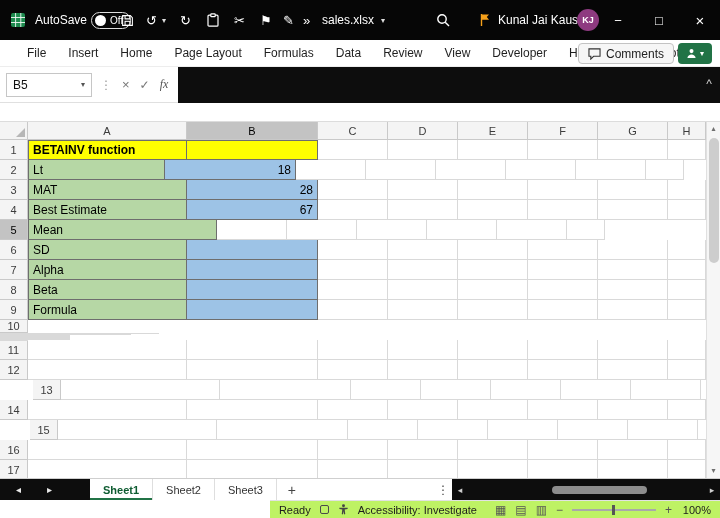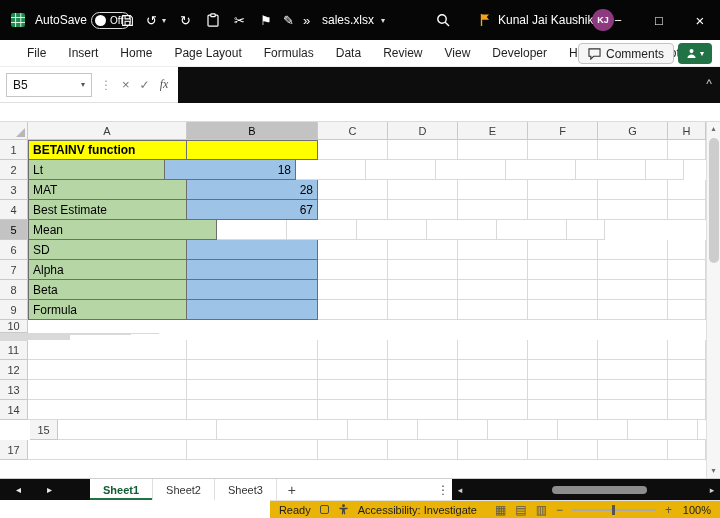--- a/index.html
+++ b/index.html
@@ -62,21 +62,21 @@
 .tab.active{font-weight:bold;color:#0e5c31;box-shadow:inset 0 -2px 0 #217346}
 .addsheet{width:30px;display:flex;align-items:center;justify-content:center;font-size:14px;color:#444;cursor:pointer}
 .tab-spacer{flex:1}
 .tab-dots{width:18px;display:flex;align-items:center;justify-content:center;color:#444;font-size:12px;cursor:pointer}
 .h-scroll{width:268px;background:#0d0d0d;position:relative;display:flex;align-items:center;flex:none}
 .h-arrow{color:#cfcfcf;font-size:9px;width:16px;text-align:center;cursor:pointer}
 .h-arrow.right{position:absolute;right:0}
 .h-thumb{position:absolute;left:100px;width:95px;height:8px;top:7px;background:#8d8d8d;border-radius:4px;cursor:grab}
 
 
-.statusbar{position:absolute;top:500px;left:0,right:0;right:0;height:18px;background:#eab308;border-top:1px solid #e2e2e2;display:flex;align-items:center;font-size:11px;color:#1c1c1c;padding:0 9px;gap:9px}
+.statusbar{position:absolute;top:500px;left:0,right:0;right:0;height:18px;background:#bef264;border-top:1px solid #e2e2e2;display:flex;align-items:center;font-size:11px;color:#1c1c1c;padding:0 9px;gap:9px}
 .macro{width:9px;height:9px;border:1px solid #4a4a4a;border-radius:2px;flex:none;cursor:pointer}
 .sb-spacer{flex:1}
 .sb-view{font-size:12px;color:#555;cursor:pointer;line-height:1}
 .zoom-out,.zoom-in{color:#555;font-size:12px;cursor:pointer}
 .zoom-slider{width:84px;height:2px;background:#a9a9a9;position:relative;cursor:pointer}
 .zoom-thumb{position:absolute;left:40px;top:-4px;width:3px;height:10px;background:#555}
 .zoom-label{min-width:30px;text-align:right}
 </style>
 </head>
 <body>
@@ -139,21 +139,21 @@
   </div>
   <div class="tb" style="left:479px">
     <svg width="12" height="14" viewBox="0 0 12 14">
         <path d="M2.5 1v12" stroke="#f7a11a" stroke-width="1.4"></path>
         <path d="M2.5 1.5h7.5l-2.2 2.6 2.2 2.7H2.5z" fill="#f7a11a"></path>
       </svg>
   </div>
   <div class="tb" style="left:498px">
     <span>Kunal Jai Kaushik</span>
   </div>
-  <div class="tb" style="left:592px">
+  <div class="tb" style="left:577px">
     <span class="avatar">KJ</span>
   </div>
   <div class="wbtn" style="right:82px">
       <span>−</span>
     </div>
   <div class="wbtn" style="right:41px">
       <span>□</span>
     </div>
   <div class="wbtn" style="right:0">
       <span style="font-size:15px">×</span>
@@ -372,21 +372,21 @@
       <div class="g-rowhead" style="width: 28px;">12</div>
       <div class="g-cell" style="width: 159px;"></div>
       <div class="g-cell" style="width: 131px;"></div>
       <div class="g-cell" style="width: 70px;"></div>
       <div class="g-cell" style="width: 70px;"></div>
       <div class="g-cell" style="width: 70px;"></div>
       <div class="g-cell" style="width: 70px;"></div>
       <div class="g-cell" style="width: 70px;"></div>
       <div class="g-cell" style="width: 38px;"></div>
     </div>
-    <div class="g-row" style="height: 20px;">
+    <div class="g-row" style="height: 20px; padding-left: 33px;">
       <div class="g-rowhead" style="width: 28px;">13</div>
       <div class="g-cell" style="width: 159px;"></div>
       <div class="g-cell" style="width: 131px;"></div>
       <div class="g-cell" style="width: 70px;"></div>
       <div class="g-cell" style="width: 70px;"></div>
       <div class="g-cell" style="width: 70px;"></div>
       <div class="g-cell" style="width: 70px;"></div>
       <div class="g-cell" style="width: 70px;"></div>
       <div class="g-cell" style="width: 38px;"></div>
     </div>
@@ -396,20 +396,31 @@
       <div class="g-cell" style="width: 131px;"></div>
       <div class="g-cell" style="width: 70px;"></div>
       <div class="g-cell" style="width: 70px;"></div>
       <div class="g-cell" style="width: 70px;"></div>
       <div class="g-cell" style="width: 70px;"></div>
       <div class="g-cell" style="width: 70px;"></div>
       <div class="g-cell" style="width: 38px;"></div>
     </div>
     <div class="g-row" style="height: 20px;">
       <div class="g-rowhead" style="width: 28px; margin-left: 30px;">15</div>
+      <div class="g-cell" style="width: 159px;"></div>
+      <div class="g-cell" style="width: 131px;"></div>
+      <div class="g-cell" style="width: 70px;"></div>
+      <div class="g-cell" style="width: 70px;"></div>
+      <div class="g-cell" style="width: 70px;"></div>
+      <div class="g-cell" style="width: 70px;"></div>
+      <div class="g-cell" style="width: 70px;"></div>
+      <div class="g-cell" style="width: 38px;"></div>
+    </div>
+    <div class="g-row" style="height: 20px;">
+      <div class="g-rowhead" style="width: 28px;">16</div>
       <div class="g-cell" style="width: 159px;"></div>
       <div class="g-cell" style="width: 131px;"></div>
       <div class="g-cell" style="width: 70px;"></div>
       <div class="g-cell" style="width: 70px;"></div>
       <div class="g-cell" style="width: 70px;"></div>
       <div class="g-cell" style="width: 70px;"></div>
       <div class="g-cell" style="width: 70px;"></div>
       <div class="g-cell" style="width: 38px;"></div>
     </div>
     <div class="g-row" style="height: 20px;">

